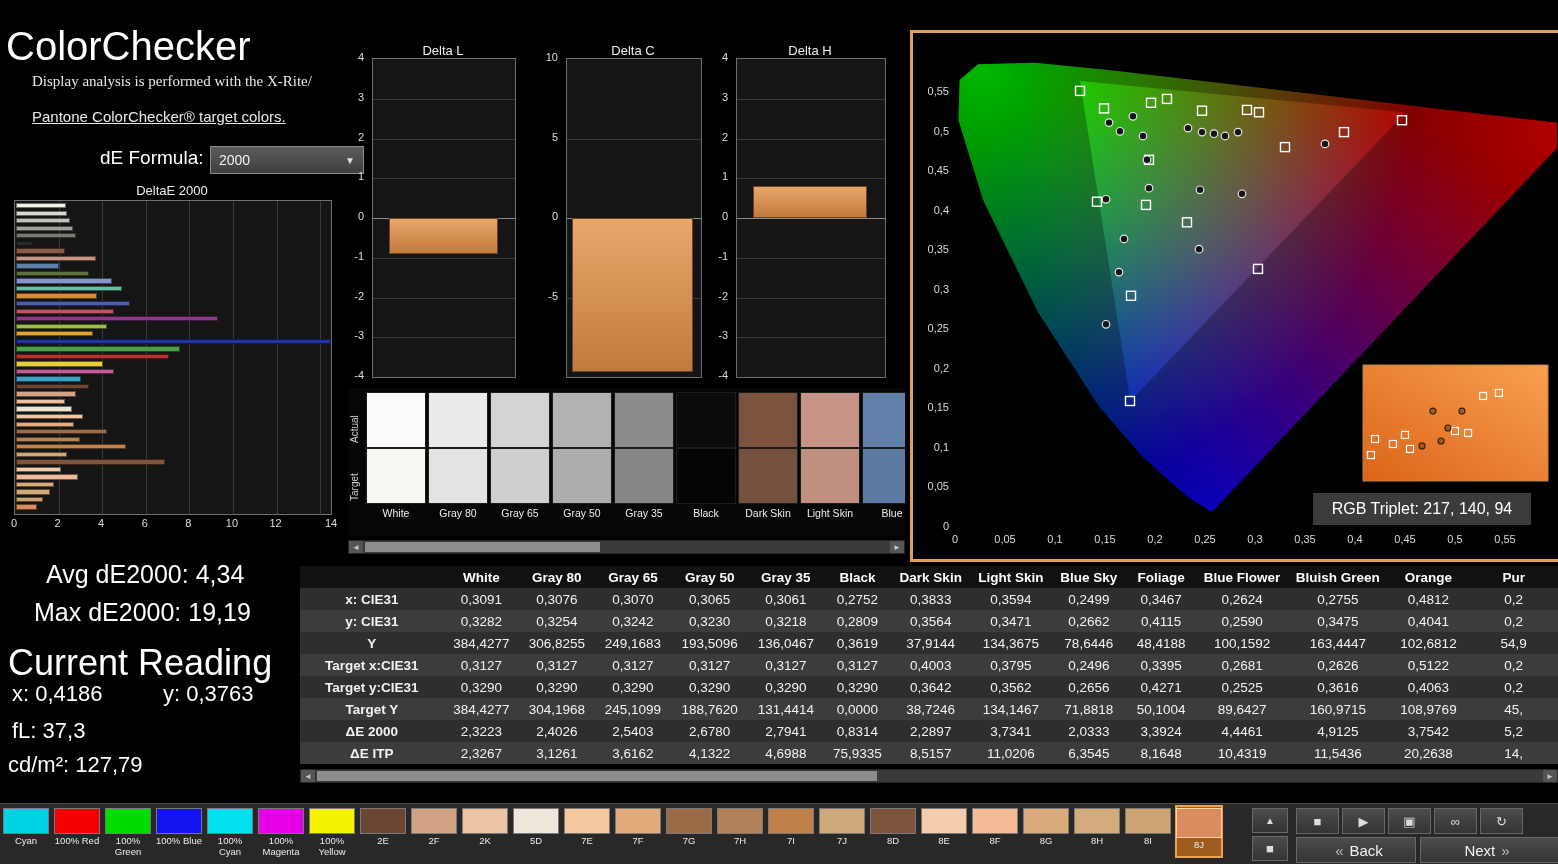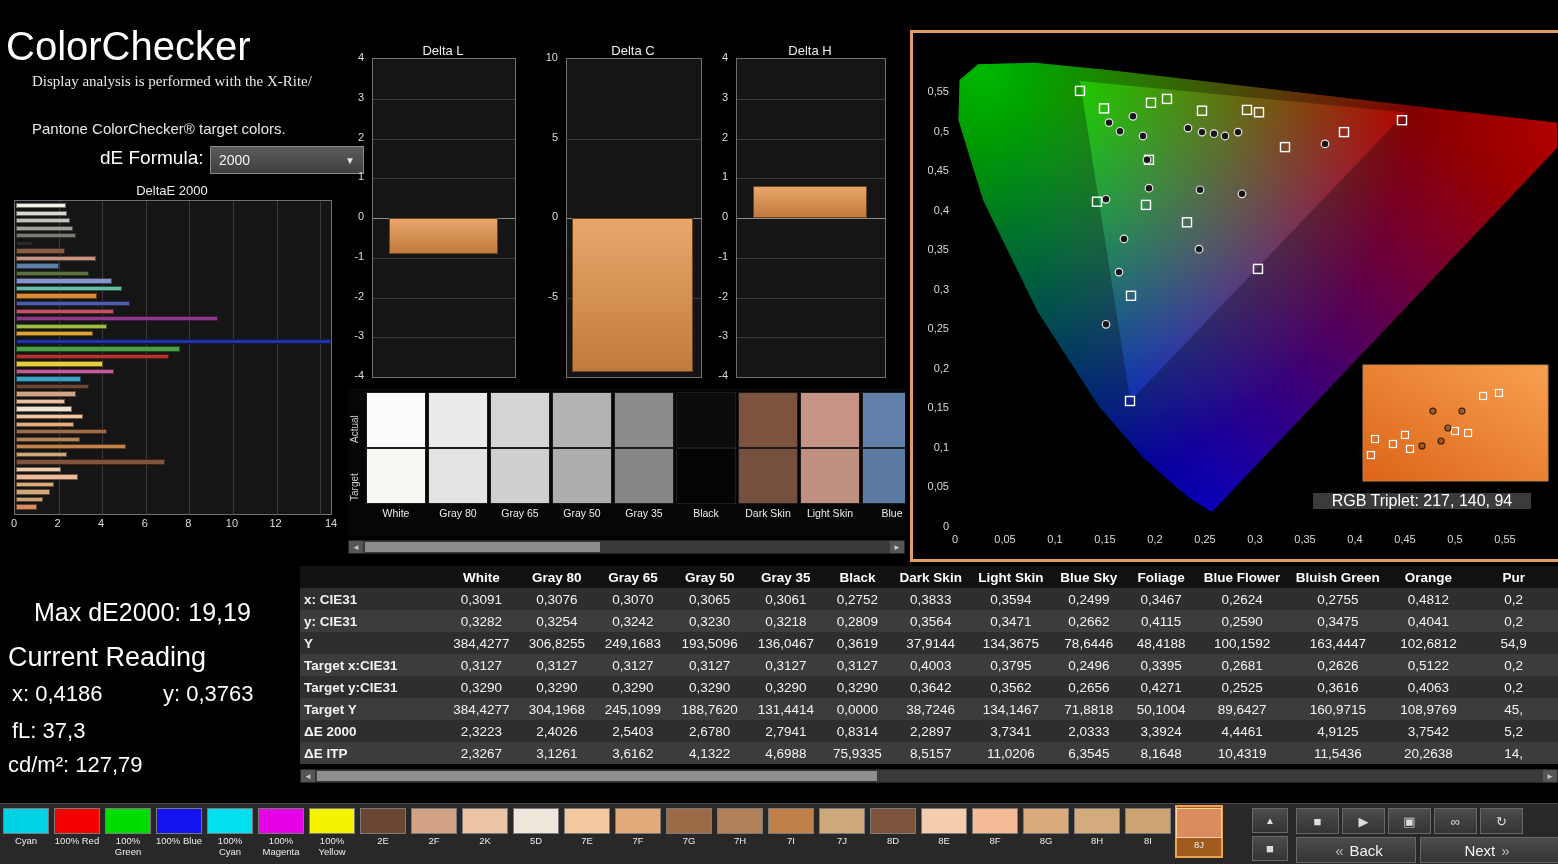--- a/index.html
+++ b/index.html
@@ -34,54 +34,54 @@
   
   .sbar{position:absolute;height:14px;background:#3a3a3a;border:1px solid #262626;box-sizing:border-box;}
   .sbar .arr{position:absolute;top:0;width:14px;height:100%;background:#555;color:#c8c8c8;
       font-size:8px;display:flex;align-items:center;justify-content:center;}
   .sbar .arr.l{left:0;} .sbar .arr.r{right:0;}
   .sbar .thumb{position:absolute;top:1px;bottom:1px;background:#8d8d8d;}
   
   #cie-panel{left:910px;top:30px;width:646px;height:526px;border:3px solid #df9e62;background:#000;}
   #cie-title{position:absolute;left:0;top:4px;width:100%;text-align:center;font-size:13px;color:#eee;}
   .ctick{font-size:11px;fill:#d8d8d8;font-family:"Liberation Sans",sans-serif;}
-  #rgb-label{position:absolute;left:400px;top:460px;width:218px;height:16px;background:#3b3b3b;
+  #rgb-label{position:absolute;left:400px;top:460px;width:218px;height:32px;background:#3b3b3b;
      color:#fff;font-size:16px;display:flex;align-items:center;justify-content:center;}
   
   .stat-lg{font-size:25px;color:#fdfdfd;}
   .stat-md{font-size:22px;color:#fdfdfd;}
-  #cur-title{font-size:27px;color:#fdfdfd;}
+  #cur-title{font-size:36px;color:#fdfdfd;}
   
   #table-wrap{left:300px;top:566px;width:1258px;height:202px;overflow:hidden;}
   #table-wrap table{border-collapse:collapse;table-layout:fixed;font-size:13.5px;color:#f2f2f2;}
   #table-wrap th,#table-wrap td{height:22px;padding:0 4px;text-align:center;white-space:nowrap;overflow:hidden;}
   #table-wrap tr.thead{background:#111;} #table-wrap th{font-weight:bold;color:#fff;}
   #table-wrap tr.odd{background:#2e2e2e;} #table-wrap tr.even{background:#3c3c3c;}
-  #table-wrap td.rlabel{text-align:left;font-weight:bold;}
+  #table-wrap td.rlabel{text-align:center;font-weight:bold;}
   
   #toolbar{left:0;top:803px;width:1558px;height:61px;background:#282828;border-top:1px solid #4a4a4a;}
   #patch-row{position:absolute;left:2px;top:1px;display:flex;gap:3px;}
   .patch{width:48px;flex:0 0 48px;padding-top:3px;cursor:pointer;}
   .patch .chip{height:26px;margin:0 1px;border:1px solid #7a7a7a;box-sizing:border-box;}
   .patch .plabel{font-size:9.5px;line-height:1.15;color:#ececec;text-align:center;margin-top:2px;}
   .patch.sel{background:#a05c1e;box-shadow:0 0 0 2px #f0a050 inset;}
   .patch.sel .chip{height:30px;border-color:#ffd0a0;}
   .ctrl{position:absolute;background:linear-gradient(#4c4c4c,#343434);border:1px solid #686868;
       color:#ddd;display:flex;align-items:center;justify-content:center;font-size:13px;cursor:pointer;box-sizing:border-box;}
   .ctrl .chev{color:#b9b9b9;font-size:15px;margin:0 6px;}
   .ctrl .blabel{font-size:15px;color:#f2f2f2;}
 </style>
 </head>
 <body>
 
 <div id="app">
 
   <div class="abs" id="title">ColorChecker</div>
   <div class="abs sub" style="top:73px;font-family:Liberation Serif, serif;">Display analysis is performed with the X-Rite/</div>
-  <div class="abs sub" style="top:120px;">Pantone ColorChecker® target colors.</div>
+  <div class="abs sub" style="top:108px;text-decoration:underline;">Pantone ColorChecker® target colors.</div>
   <div class="abs" id="deform-label">dE Formula:</div>
   <div class="abs" id="deform-dd">
     <span>2000</span>
     <span class="dda">▼</span>
   </div>
 
   <div class="chart-title" style="left:14px;top:183px;width:316px;">DeltaE 2000</div>
   <div class="plot" id="deltae-plot" style="left:14px;top:200px;width:316px;height:313px;">
       <div class="vgrid" style="left: 43.5862px;"></div>
       <div class="vgrid" style="left: 87.1724px;"></div>
@@ -363,20 +363,21 @@
           <rect x="493.49" y="412.484" width="7" height="7" fill="none" stroke="#ffffff" stroke-width="1.2"></rect>
           <circle cx="519.9300000000001" cy="378.052" r="3" fill="rgba(40,20,5,0.35)" stroke="#3a2410" stroke-width="1.2"></circle>
           <circle cx="534.915" cy="394.988" r="3" fill="rgba(40,20,5,0.35)" stroke="#3a2410" stroke-width="1.2"></circle>
           <circle cx="548.975" cy="378.052" r="3" fill="rgba(40,20,5,0.35)" stroke="#3a2410" stroke-width="1.2"></circle>
           <circle cx="528.0699999999999" cy="407.98" r="3" fill="rgba(40,20,5,0.35)" stroke="#3a2410" stroke-width="1.2"></circle>
           <circle cx="509.015" cy="412.96799999999996" r="3" fill="rgba(40,20,5,0.35)" stroke="#3a2410" stroke-width="1.2"></circle>
         </svg></div>
     <div id="rgb-label">RGB Triplet: 217, 140, 94</div>
   </div>
 
+  <div class="abs stat-lg" style="left:46px;top:560px;">Avg dE2000: 4,34</div>
   <div class="abs stat-lg" style="left:34px;top:598px;">Max dE2000: 19,19</div>
   <div class="abs" id="cur-title" style="left:8px;top:642px;">Current Reading</div>
   <div class="abs stat-md" style="left:12px;top:681px;">x: 0,4186</div>
   <div class="abs stat-md" style="left:163px;top:681px;">y: 0,3763</div>
   <div class="abs stat-md" style="left:12px;top:718px;">fL: 37,3</div>
   <div class="abs stat-md" style="left:8px;top:752px;">cd/m²: 127,79</div>
 
   <div class="abs" id="table-wrap">
       <table>
         <colgroup>

